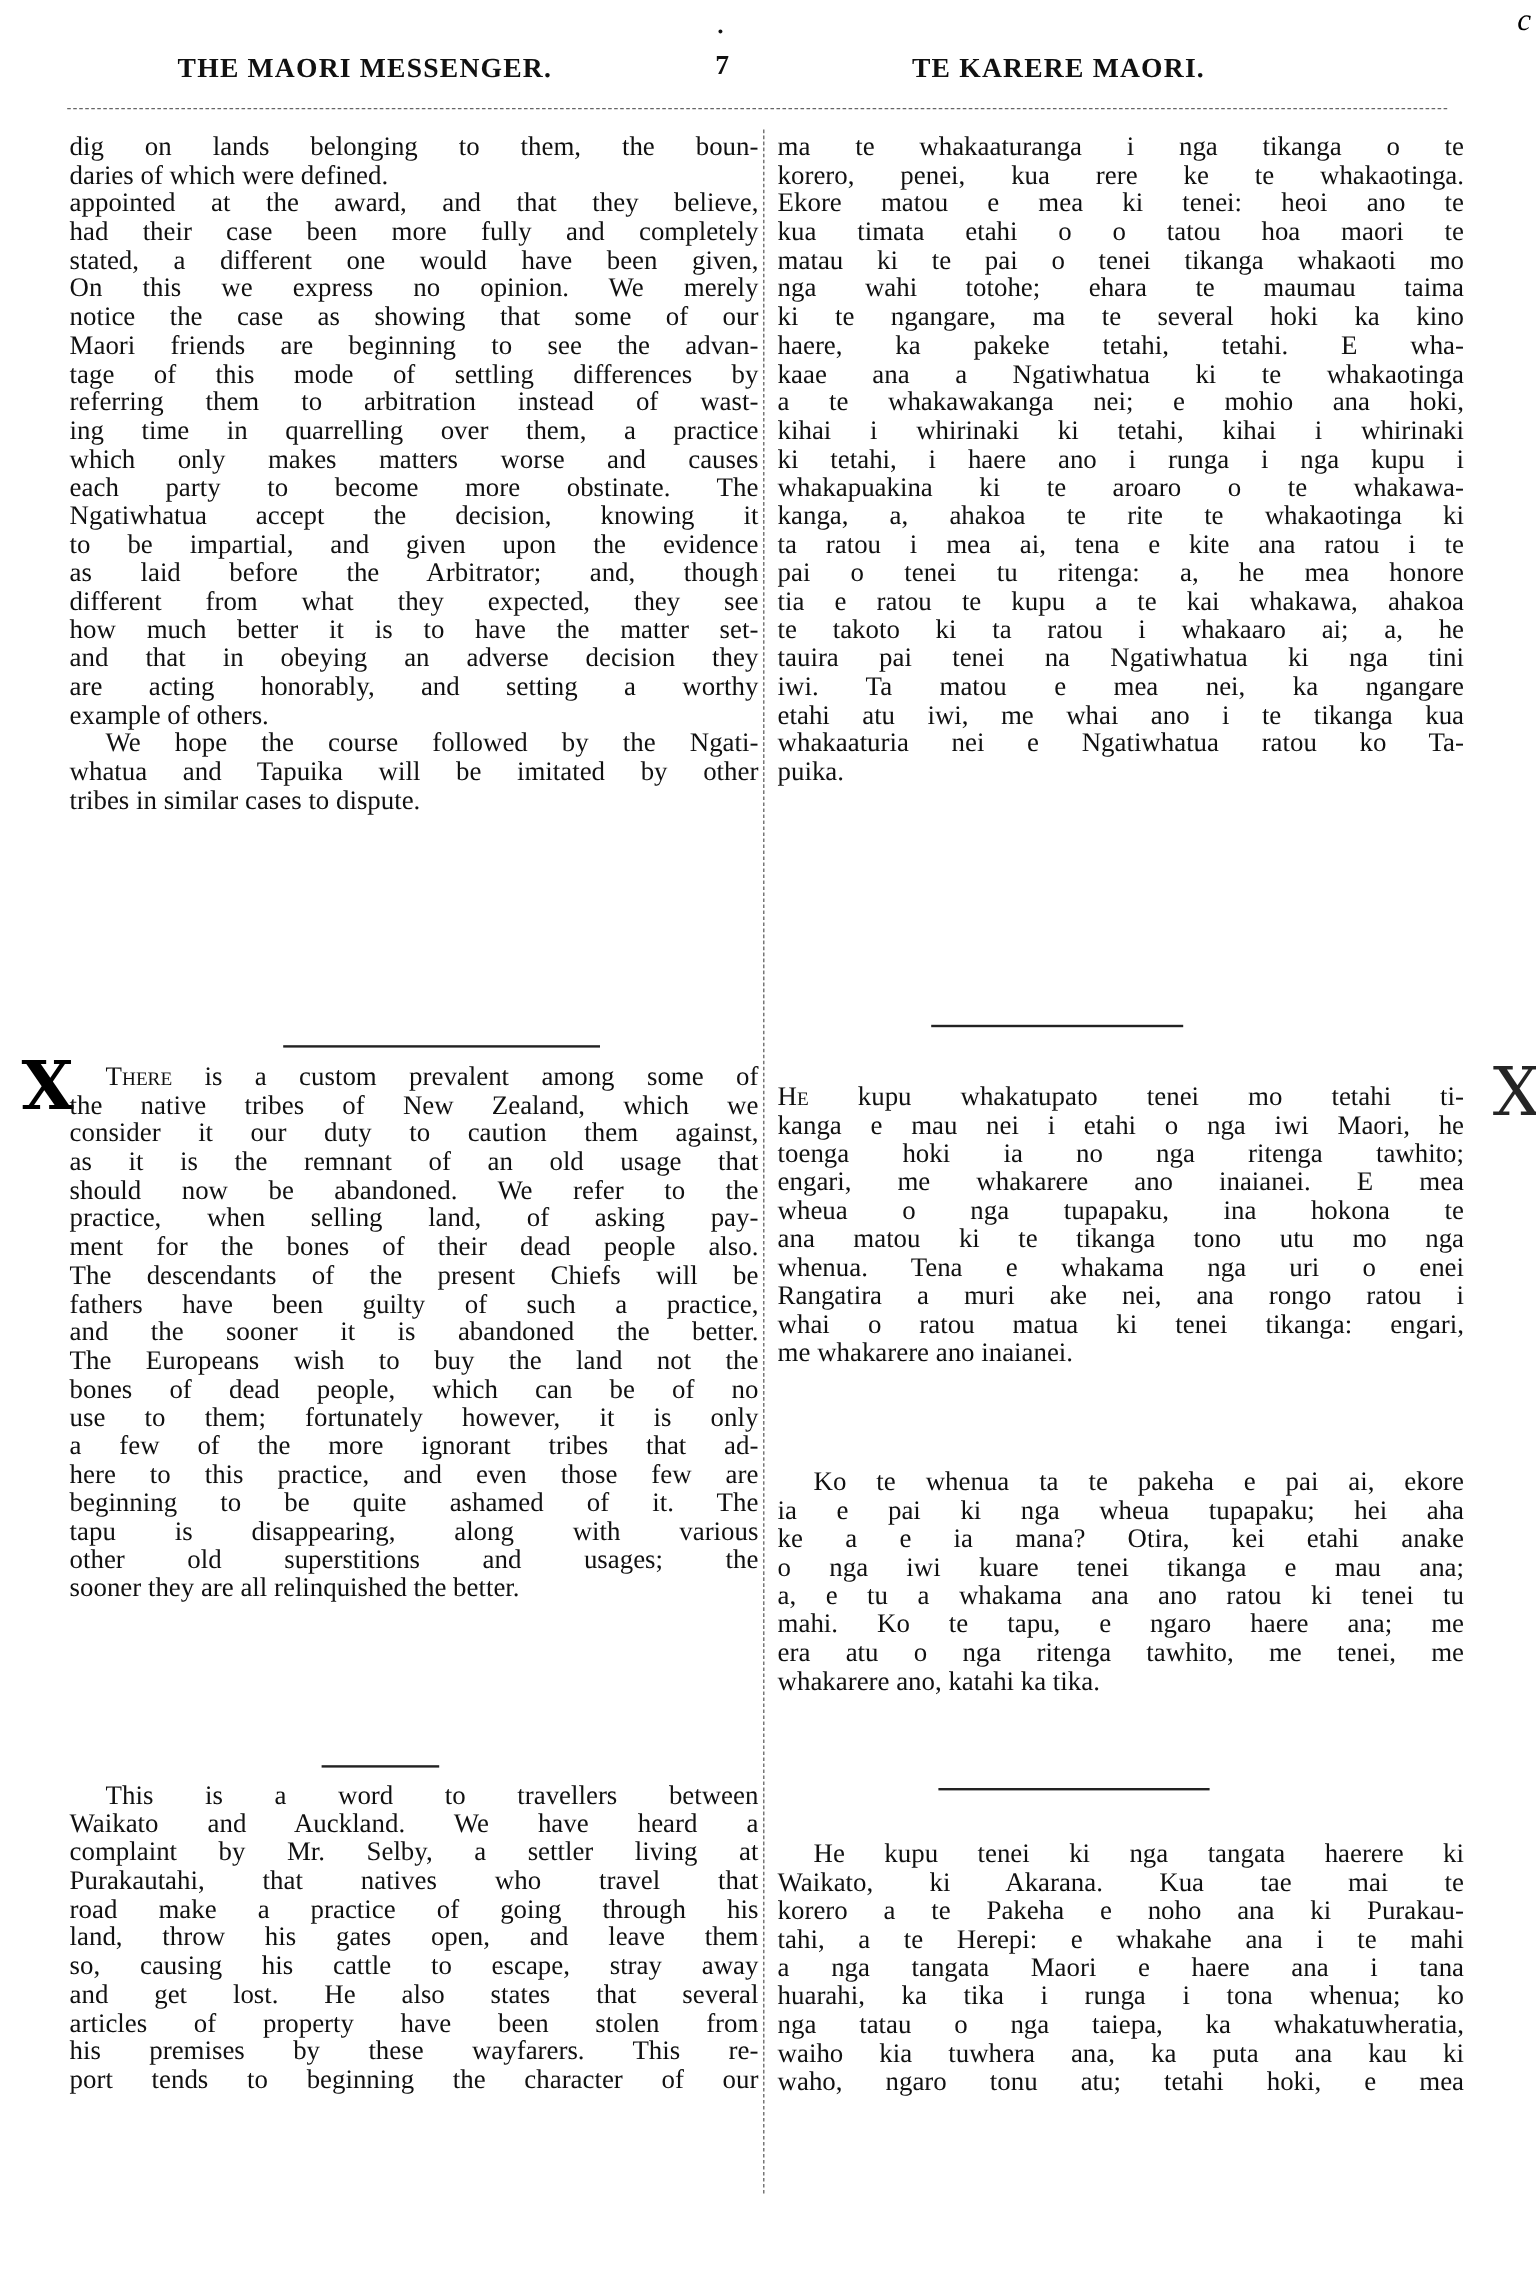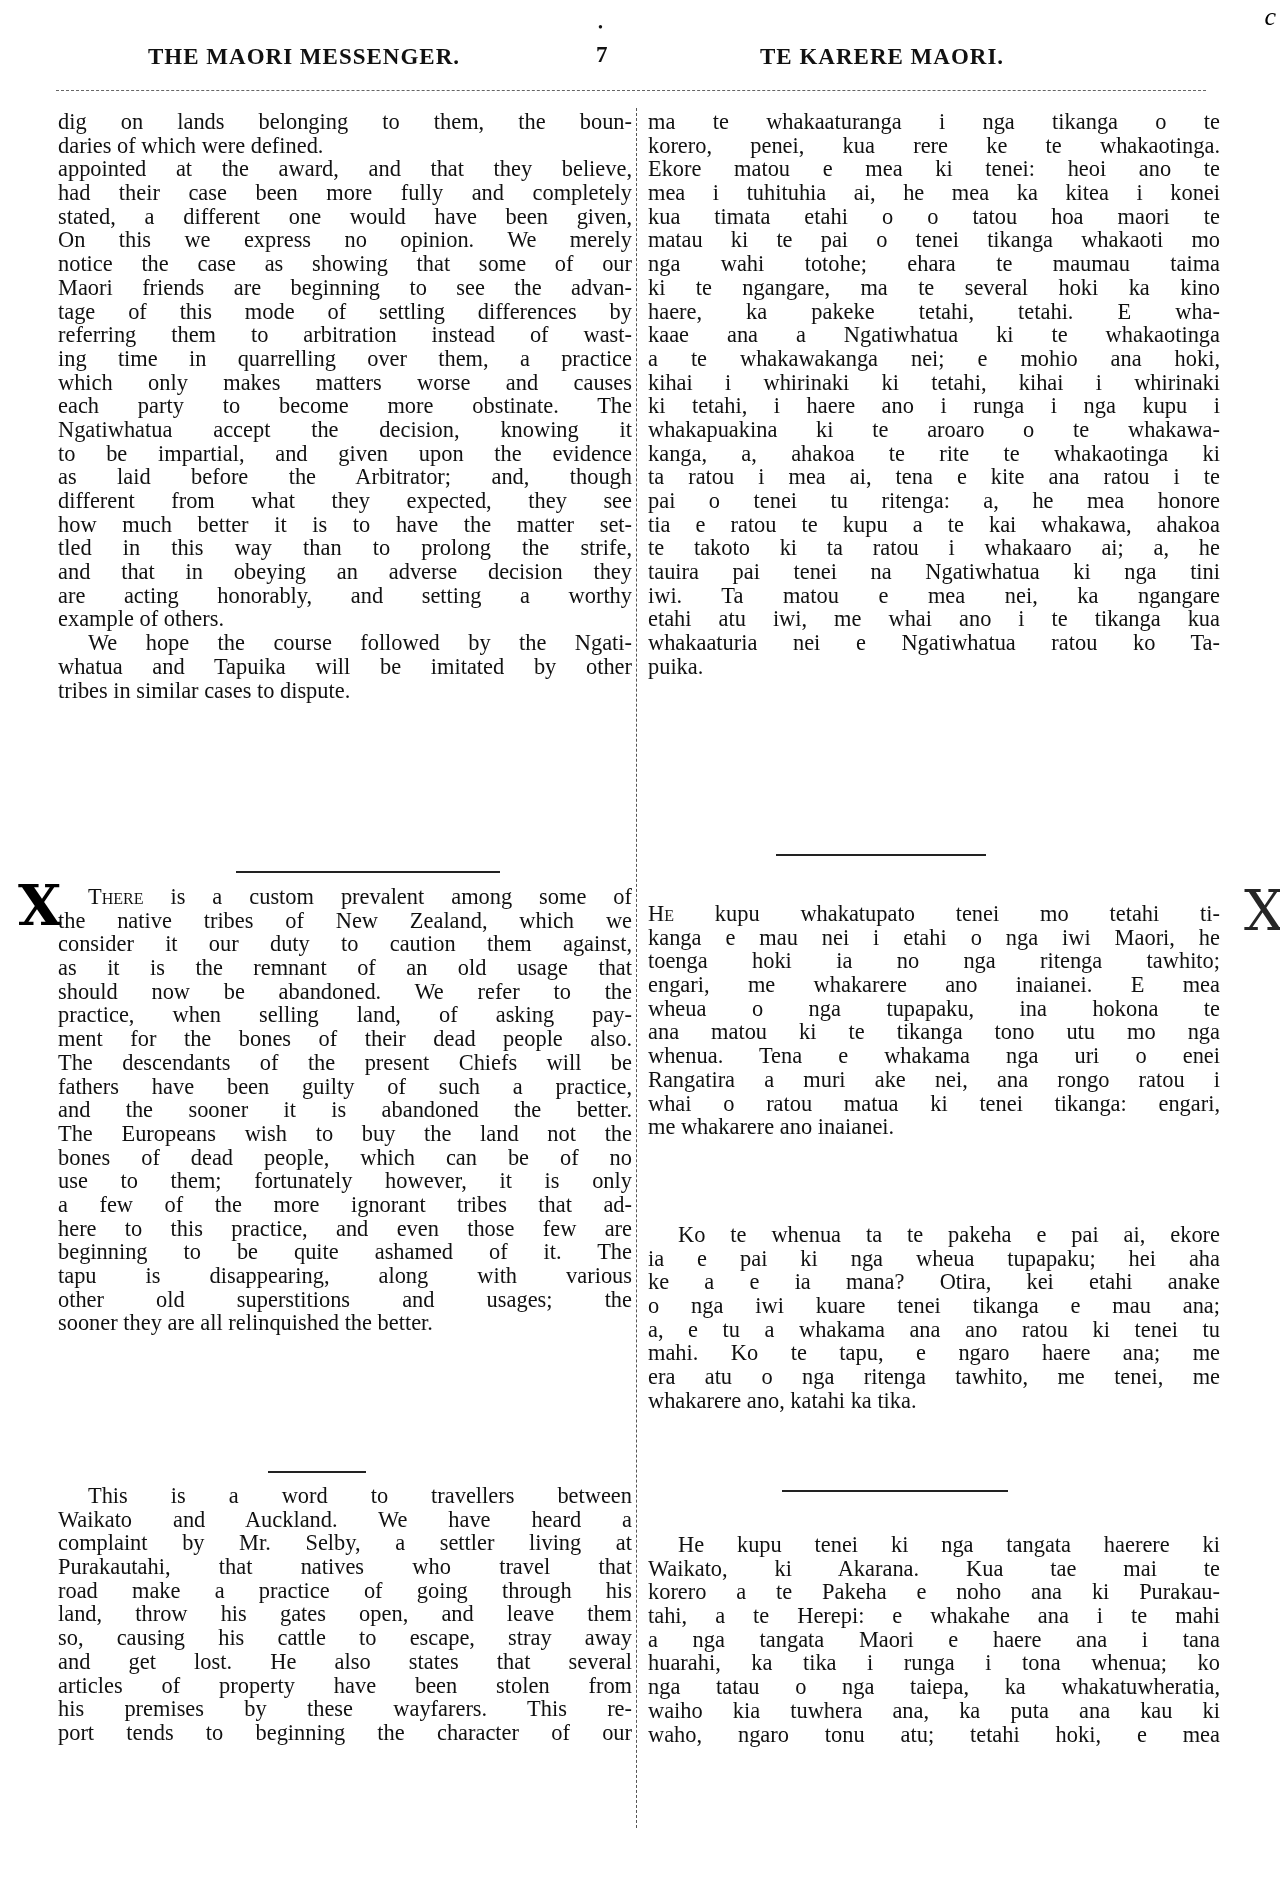--- a/index.html
+++ b/index.html
@@ -50,21 +50,20 @@
     <span class="line">tage of this mode of settling differences by</span>
     <span class="line">referring them to arbitration instead of wast-</span>
     <span class="line">ing time in quarrelling over them, a practice</span>
     <span class="line">which only makes matters worse and causes</span>
     <span class="line">each party to become more obstinate. The</span>
     <span class="line">Ngatiwhatua accept the decision, knowing it</span>
     <span class="line">to be impartial, and given upon the evidence</span>
     <span class="line">as laid before the Arbitrator; and, though</span>
     <span class="line">different from what they expected, they see</span>
     <span class="line">how much better it is to have the matter set-</span>
-    <span class="line">tled in this way than to prolong the strife,</span>
     <span class="line">and that in obeying an adverse decision they</span>
     <span class="line">are acting honorably, and setting a worthy</span>
     <span class="line last">example of others.</span>
     <span class="line indent">We hope the course followed by the Ngati-</span>
     <span class="line">whatua and Tapuika will be imitated by other</span>
     <span class="line last">tribes in similar cases to dispute.</span>
   </div>
 <div class="rule" style="top:871px; left:236px; width:264px;"></div>
 <div class="marginal-x" style="top:872px; left:18px;">X</div>
 <div class="col col-left" style="top:885px;" id="l-a2">
@@ -100,21 +99,20 @@
     <span class="line">and get lost. He also states that several</span>
     <span class="line">articles of property have been stolen from</span>
     <span class="line">his premises by these wayfarers. This re-</span>
     <span class="line">port tends to beginning the character of our</span>
   </div>
 
 <div class="col col-right" style="top:110px;" id="r-a1">
     <span class="line">ma te whakaaturanga i nga tikanga o te</span>
     <span class="line">korero, penei, kua rere ke te whakaotinga.</span>
     <span class="line">Ekore matou e mea ki tenei: heoi ano te</span>
-    <span class="line">mea i tuhituhia ai, he mea ka kitea i konei</span>
     <span class="line">kua timata etahi o o tatou hoa maori te</span>
     <span class="line">matau ki te pai o tenei tikanga whakaoti mo</span>
     <span class="line">nga wahi totohe; ehara te maumau taima</span>
     <span class="line">ki te ngangare, ma te several hoki ka kino</span>
     <span class="line">haere, ka pakeke tetahi, tetahi. E wha-</span>
     <span class="line">kaae ana a Ngatiwhatua ki te whakaotinga</span>
     <span class="line">a te whakawakanga nei; e mohio ana hoki,</span>
     <span class="line">kihai i whirinaki ki tetahi, kihai i whirinaki</span>
     <span class="line">ki tetahi, i haere ano i runga i nga kupu i</span>
     <span class="line">whakapuakina ki te aroaro o te whakawa-</span>

